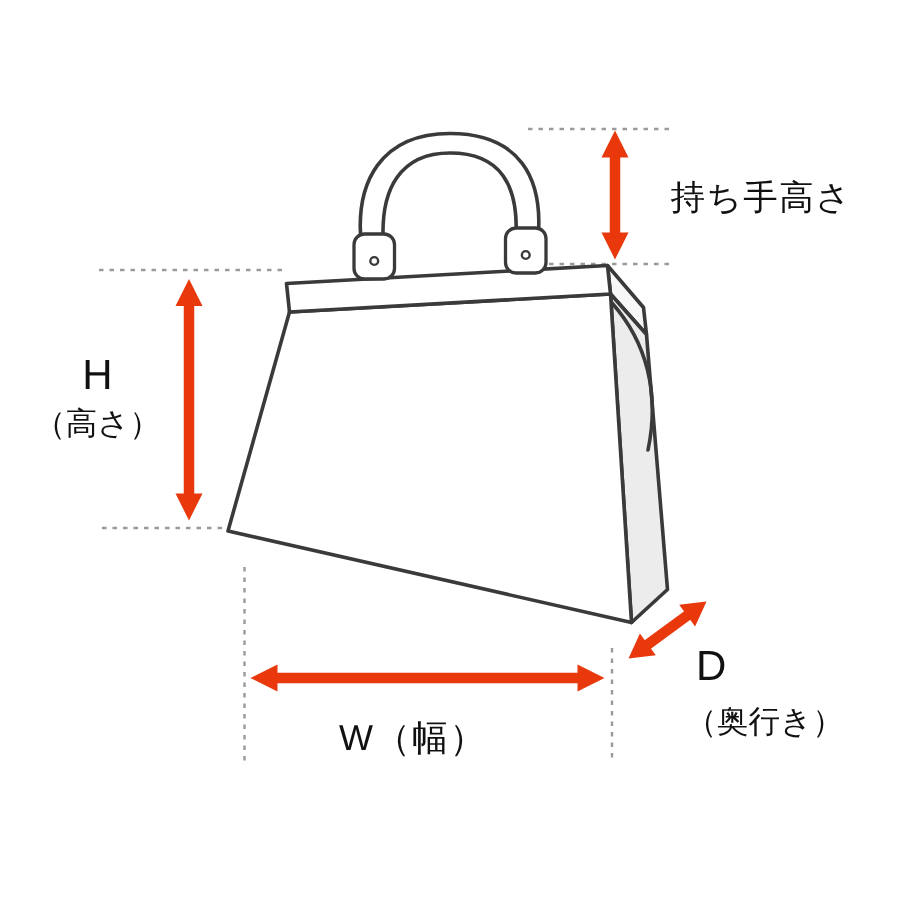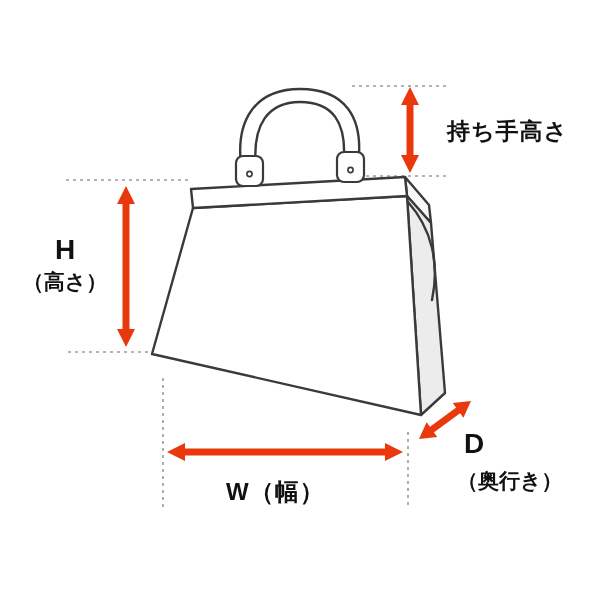--- a/index.html
+++ b/index.html
@@ -3,21 +3,20 @@
 <meta charset="utf-8">
 <style>
   html,body{margin:0;padding:0;background:#ffffff;}
   #stage{
     position:relative;
     width:600px;height:600px;
     background:#ffffff;
     overflow:hidden;
     font-family:"Liberation Sans", sans-serif;
     color:#111111;
-    font-weight:bold;
   }
   #stage svg{position:absolute;left:0;top:0;}
   .label{
     position:absolute;
     color:#111111;
     white-space:nowrap;
     user-select:none;
   }
   .label-handle-height{left:447px;top:116px;font-size:23px;letter-spacing:1px;}
   .label-h{left:25px;top:234px;width:80px;text-align:center;font-size:28px;}

